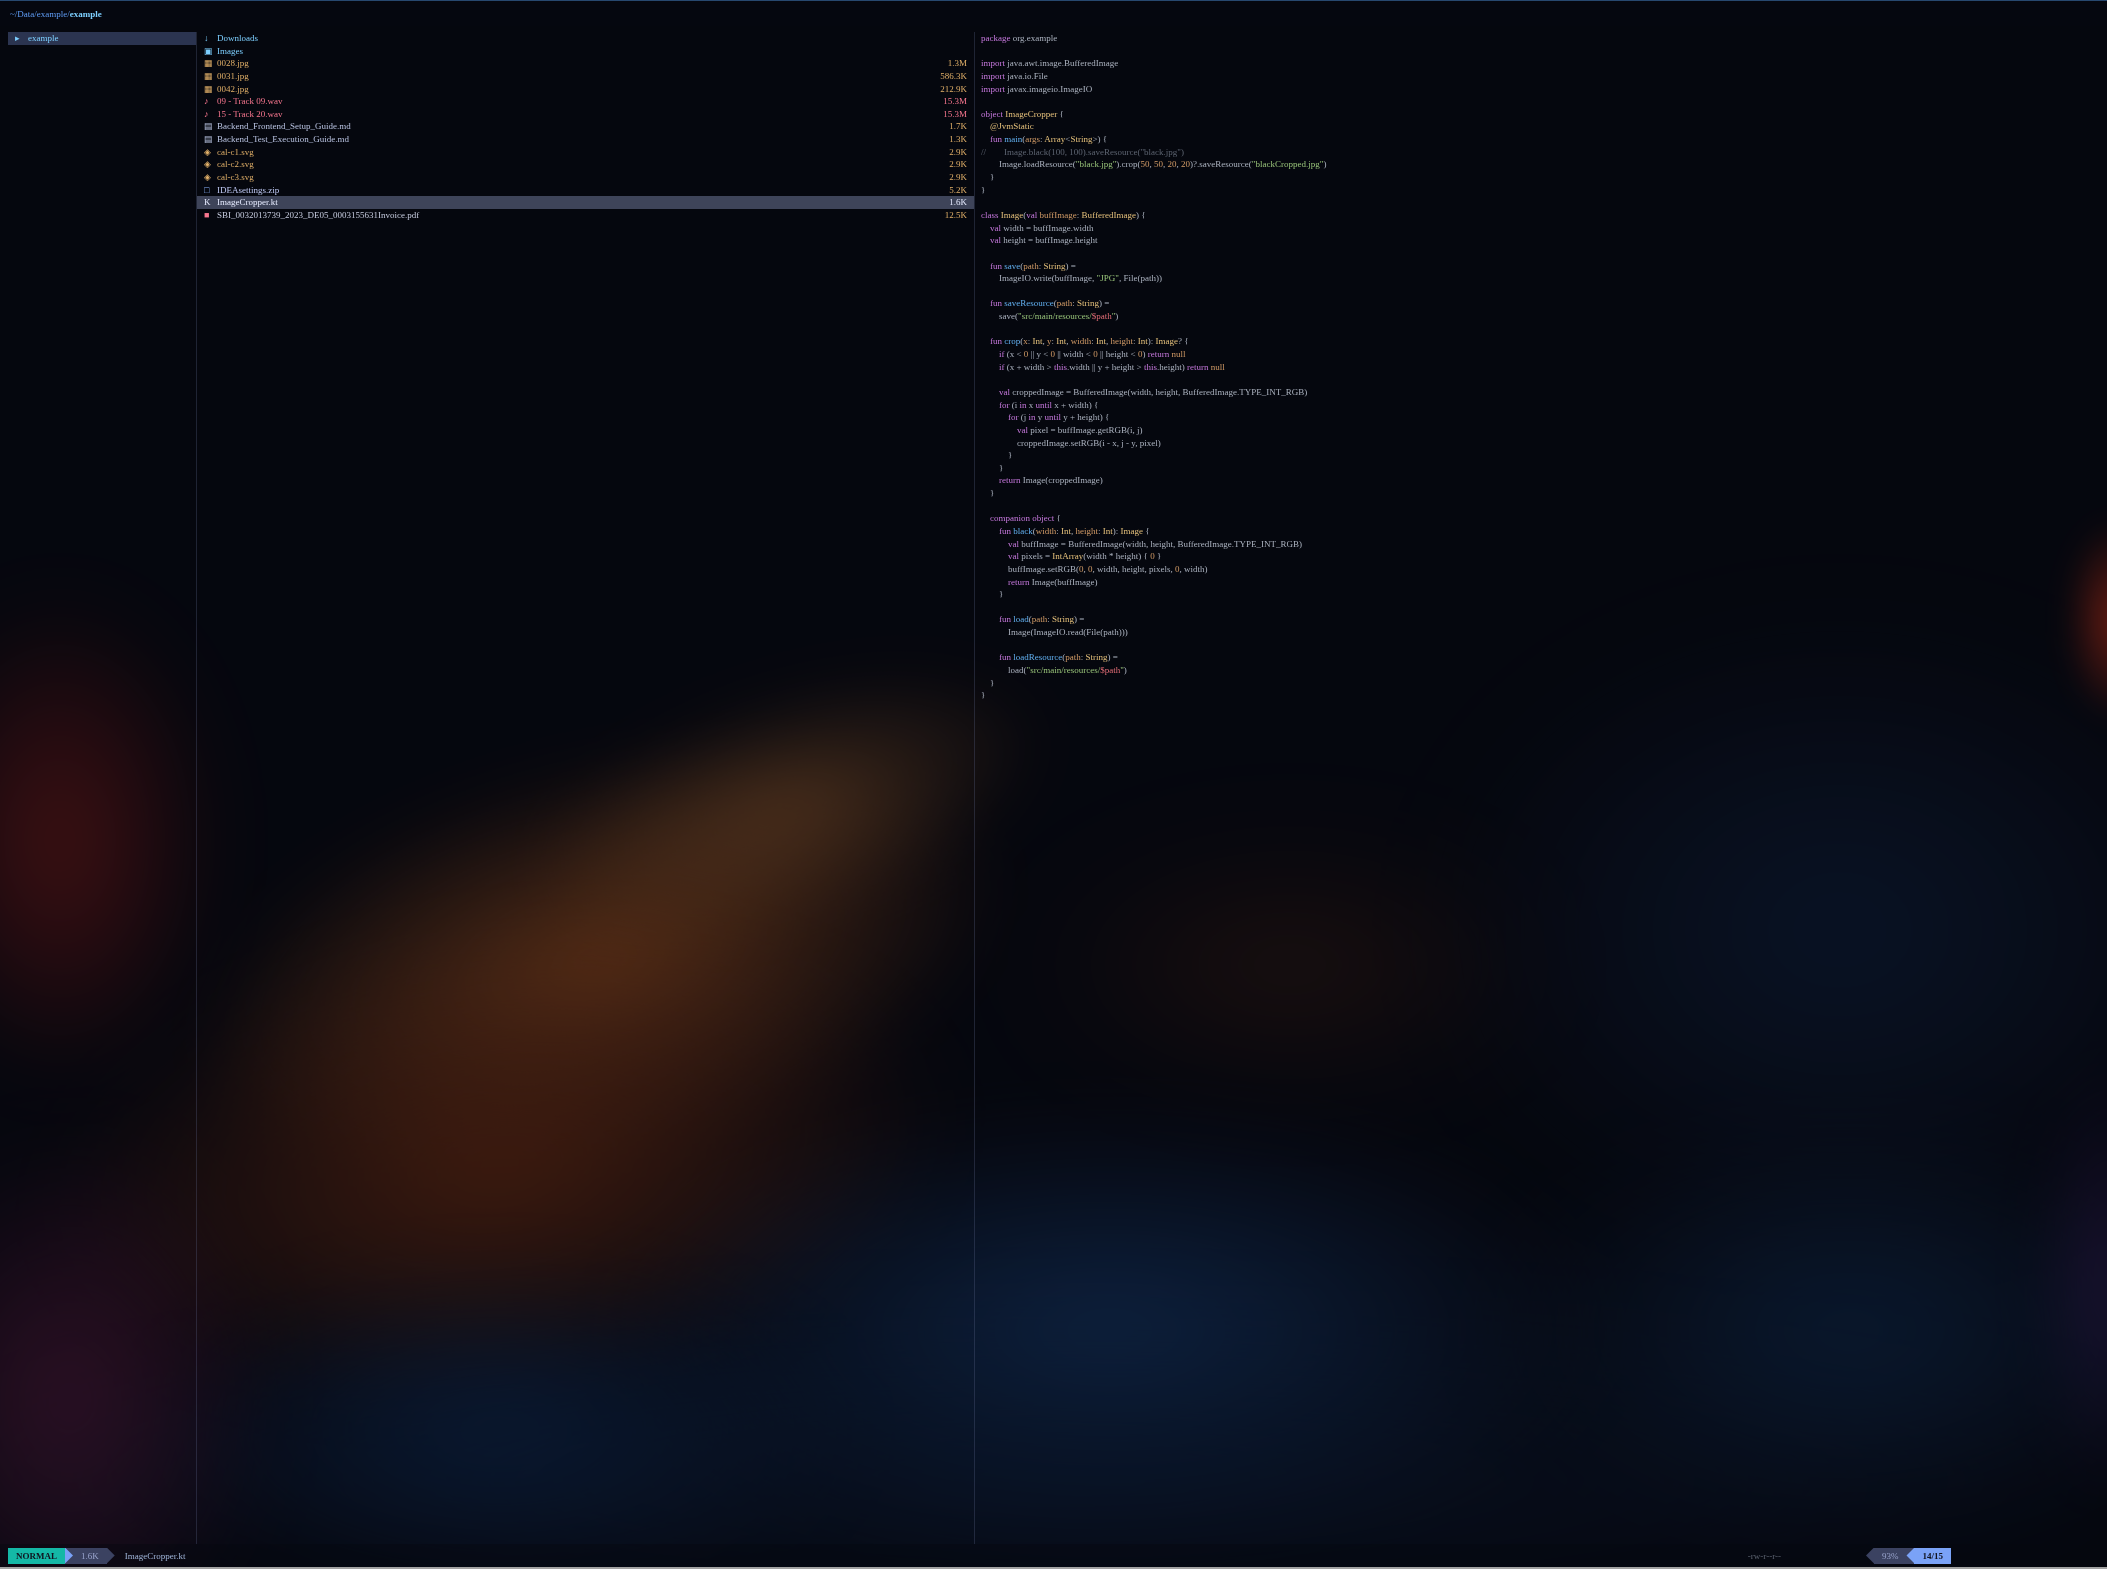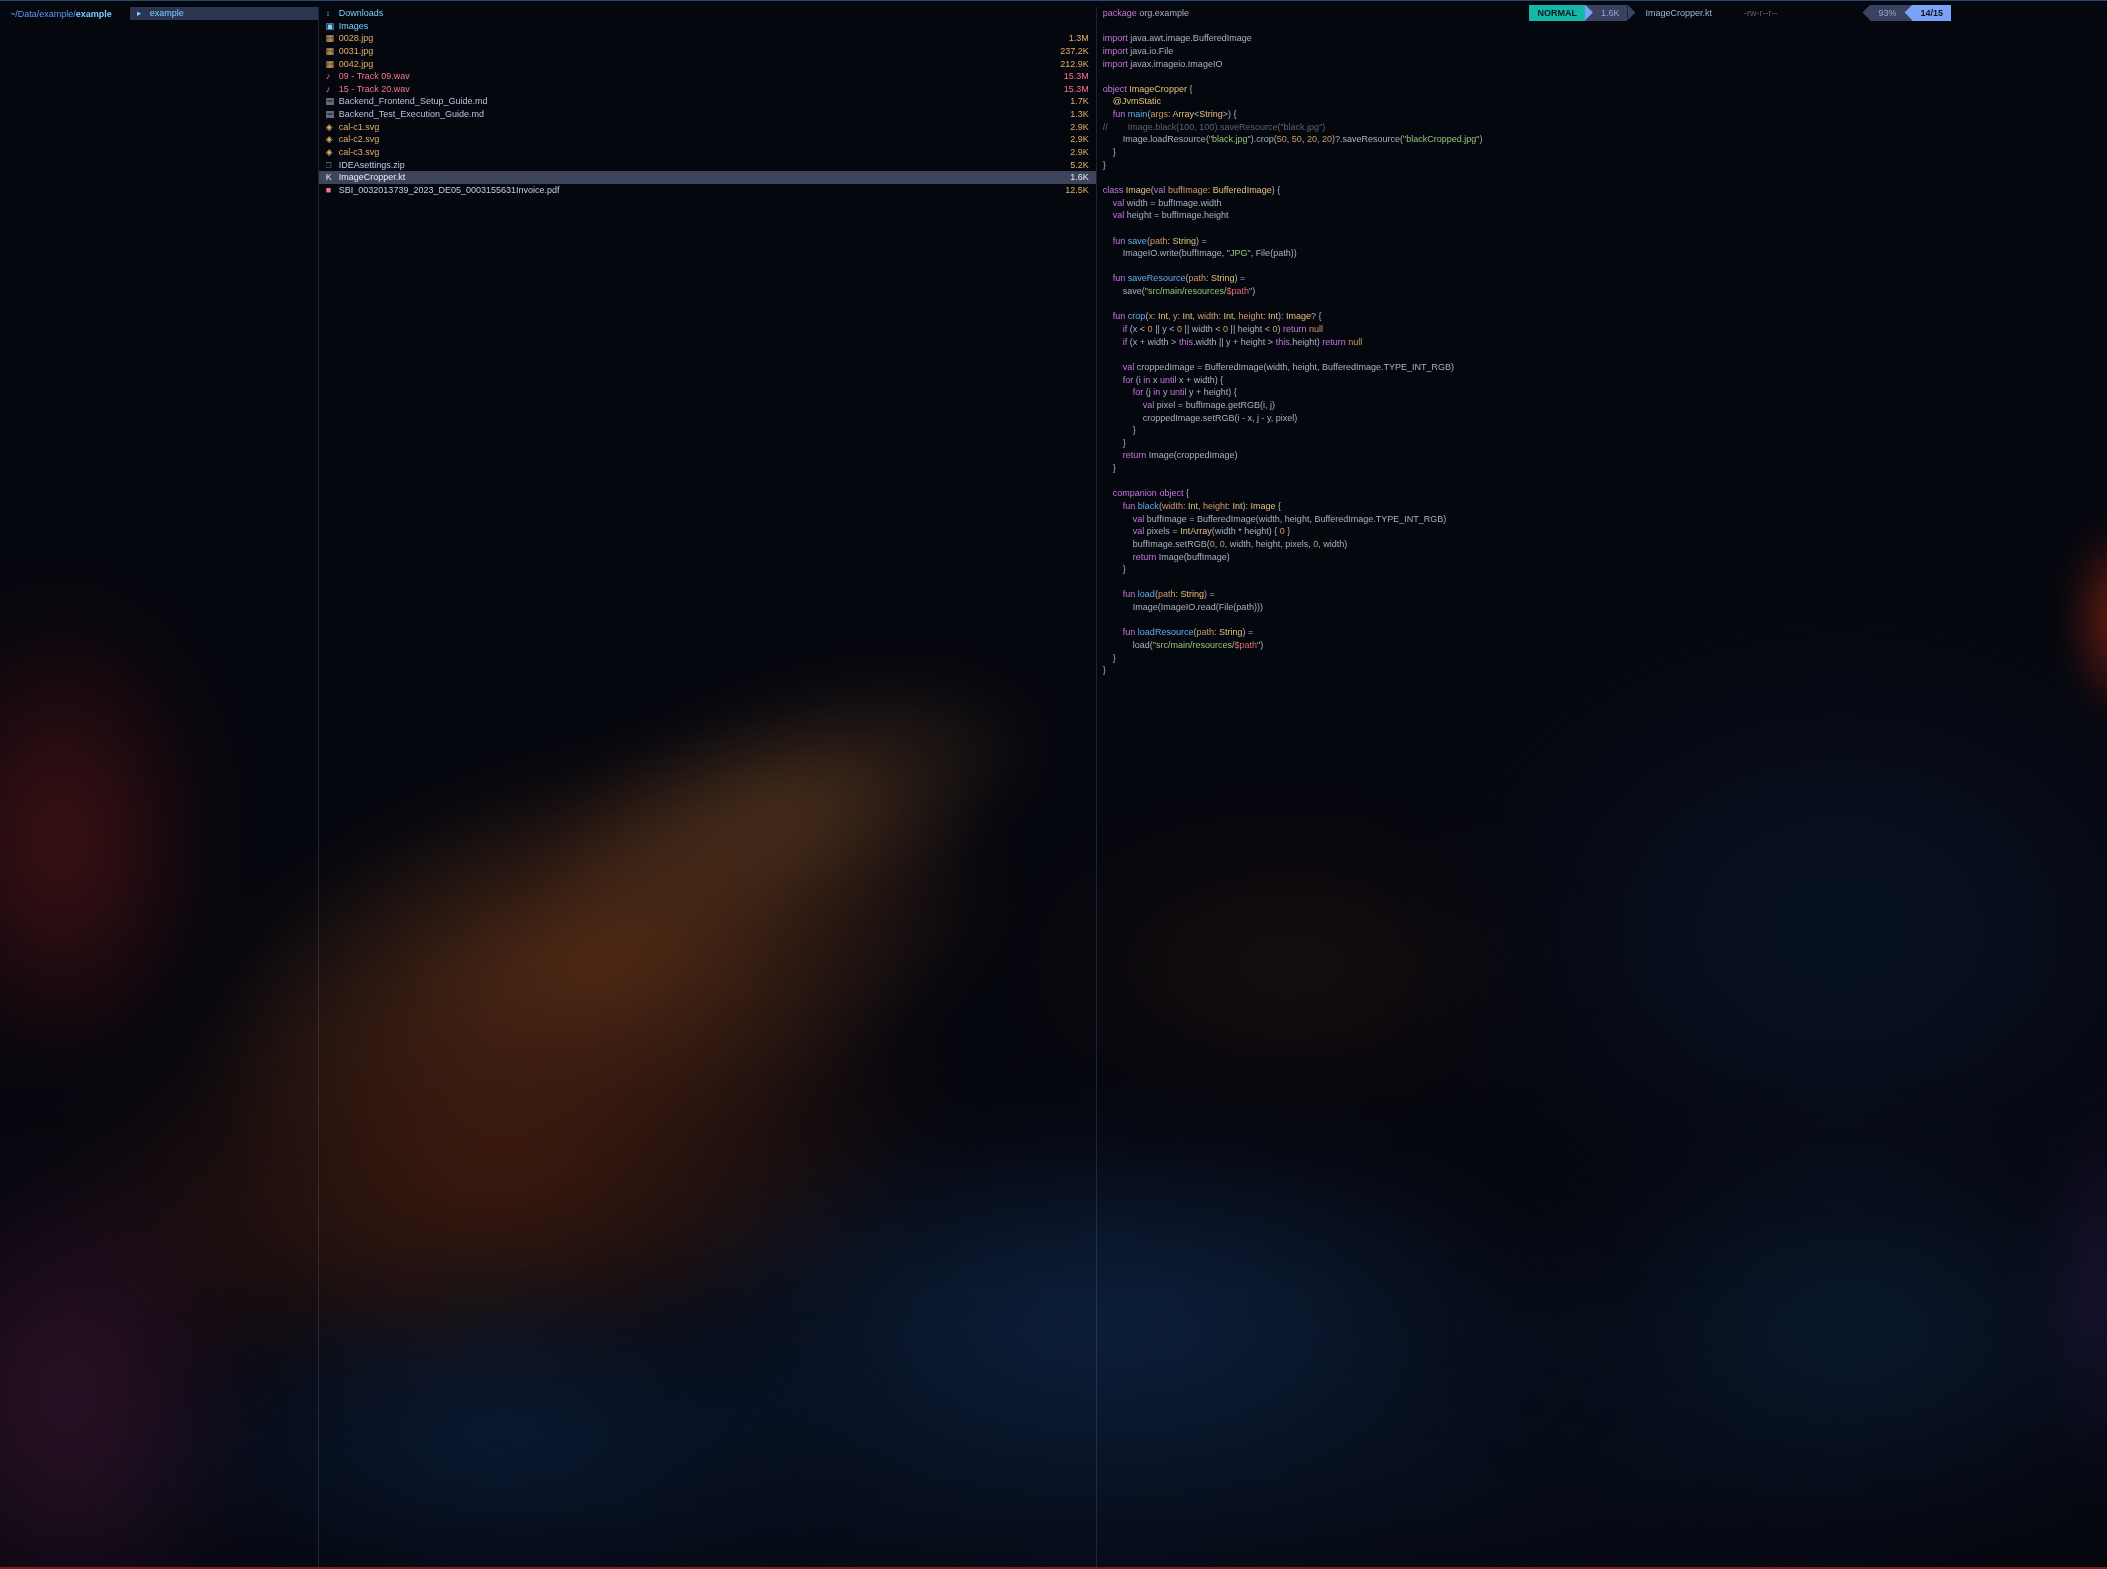--- a/index.html
+++ b/index.html
@@ -17,24 +17,24 @@
   .b7{left:1480px;top:1130px;width:740px;height:400px;background:radial-gradient(ellipse,#1b5ca6 0%,rgba(14,40,80,0) 70%);filter:blur(48px);opacity:.5;}
   .b8{left:-100px;top:590px;width:320px;height:500px;background:radial-gradient(ellipse,#c02318 0%,rgba(120,20,15,0) 70%);filter:blur(36px);opacity:.7;}
   .b9{left:-130px;top:1130px;width:400px;height:540px;background:radial-gradient(ellipse,#a02a62 0%,rgba(110,25,70,0) 70%);filter:blur(42px);opacity:.6;}
   .b10{left:2066px;top:520px;width:100px;height:200px;background:radial-gradient(ellipse,#ff3c14 0%,rgba(200,40,10,0) 72%);filter:blur(14px);opacity:.9;}
   .b11{left:2034px;top:1060px;width:150px;height:440px;background:radial-gradient(ellipse,#5b2d8f 0%,rgba(60,25,100,0) 70%);filter:blur(26px);opacity:.5;}
   .b12{left:1020px;top:830px;width:540px;height:270px;background:radial-gradient(ellipse,#5c2a10 0%,rgba(60,25,8,0) 70%);filter:blur(46px);opacity:.55;}
   .b13{left:-60px;top:1330px;width:2240px;height:300px;background:radial-gradient(ellipse,#0e2c55 0%,rgba(8,20,40,0) 75%);filter:blur(50px);opacity:.55;}
 
   
   .terminal{
-    position:absolute;inset:0;display:flex;flex-direction:row;
+    position:absolute;inset:0;display:flex;flex-direction:column;
     background:rgba(7,10,18,0.55);
-    border-top:1px solid #27486f;border-bottom:2px solid #7f1d1d;
-    font-family:Liberation Sans, sans-serif;
+    border-top:1px solid #27486f;border-bottom:2px solid #a3a3a3;
+    font-family:Liberation Serif, serif;
     font-size:9px;color:#abb2bf;
   }
   .header{height:25px;flex:none;display:flex;align-items:center;padding:0 10px;background:rgba(6,9,16,0.35);}
   .crumb-prefix{color:#5f9cf5;}
   .crumb-current{color:#7dcfff;font-weight:bold;}
 
   .panes{flex:1;min-height:0;display:flex;padding:6px 8px 0 8px;}
   .pane{overflow:hidden;}
   .pane-parent{width:188px;flex:none;}
   .pane-files{width:779px;flex:none;border-left:1px solid rgba(99,110,150,0.28);border-right:1px solid rgba(99,110,150,0.28);}
@@ -143,21 +143,21 @@
             <span class="size"></span>
           </div>
           <div class="row type-image">
             <span class="icon">▦</span>
             <span class="name">0028.jpg</span>
             <span class="size">1.3M</span>
           </div>
           <div class="row type-image">
             <span class="icon">▦</span>
             <span class="name">0031.jpg</span>
-            <span class="size">237.2K</span>
+            <span class="size">586.3K</span>
           </div>
           <div class="row type-image">
             <span class="icon">▦</span>
             <span class="name">0042.jpg</span>
             <span class="size">212.9K</span>
           </div>
           <div class="row type-audio">
             <span class="icon">♪</span>
             <span class="name">09 - Track 09.wav</span>
             <span class="size">15.3M</span>

